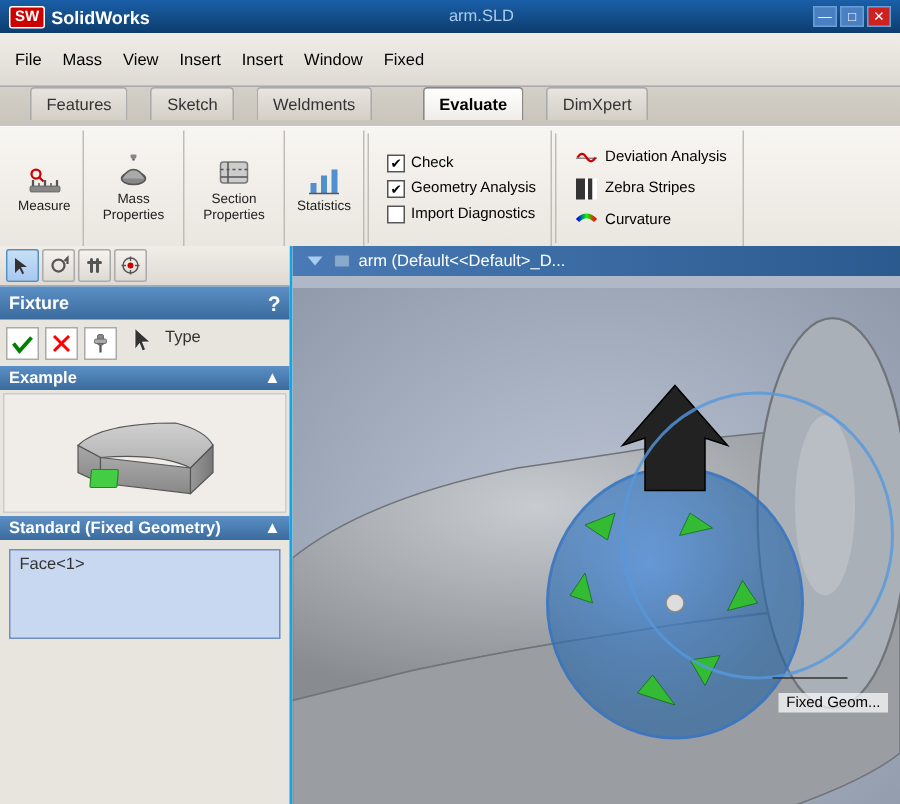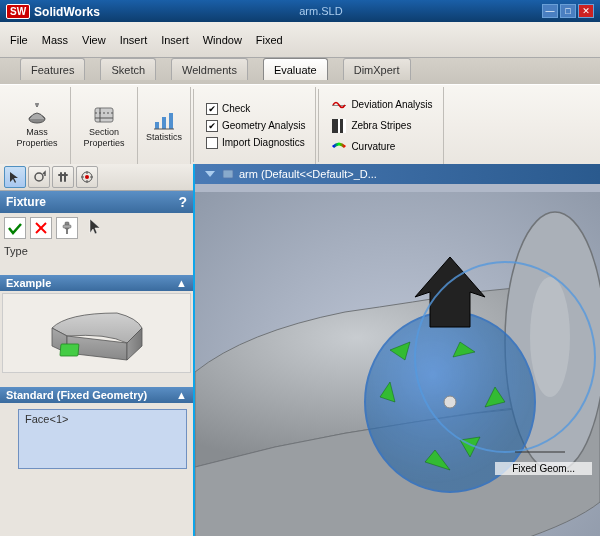--- a/index.html
+++ b/index.html
@@ -70,22 +70,23 @@
       background: linear-gradient(to bottom, #e8e4de, #d4d0c8);
       color: #333;
       border-radius: 3px 3px 0 0;
       height: 22px;
       display: flex; align-items: center;
     }
     .ribbon-tab.active {
       background: linear-gradient(to bottom, #fff, #f0ede8);
       border-color: #888;
       color: #000;
-      font-weight: normal;
+      font-weight: bold;
       z-index: 1;
+      margin-left: 19px;
     }
 
     
     .ribbon-content {
       background: linear-gradient(to bottom, #f8f6f2, #eae6e0);
       display: flex;
       align-items: stretch;
       padding: 2px 4px 0;
       gap: 0;
       min-height: 80px;
@@ -204,21 +205,21 @@
       display: flex;
       align-items: center;
       justify-content: space-between;
     }
     .panel-header-actions { display: flex; gap: 4px; }
 
     
     .panel-body {
       padding: 4px;
       display: flex;
-      flex-direction: column;
+      flex-direction: row;
       gap: 4px;
     }
     .action-btns {
       display: flex;
       gap: 4px;
       align-items: center;
     }
     .ok-btn {
       width: 22px; height: 22px;
       background: white;
@@ -255,21 +256,20 @@
     .section-header {
       background: linear-gradient(to bottom, #5b8fc5, #3a6b9e);
       color: white;
       padding: 2px 6px;
       font-size: 11px;
       font-weight: bold;
       display: flex;
       align-items: center;
       justify-content: space-between;
       cursor: pointer;
-      margin-top: 12px;
     }
     .example-content {
       padding: 4px;
       background: #f0ede8;
       border: 1px solid #ccc;
       margin: 2px;
       display: flex;
       align-items: center;
       justify-content: center;
     }
@@ -282,21 +282,20 @@
       padding: 4px;
       margin: 2px;
     }
     .face-list {
       background: #c8d8f0;
       border: 1px solid #7090c0;
       min-height: 60px;
       padding: 2px 4px;
       font-size: 11px;
       color: #333;
-      margin-left: 12px;
     }
     .face-item {
       padding: 1px 2px;
       background: #c8d8f0;
     }
 
     
     .viewport-area {
       flex: 1;
       background: #b0b8c8;
@@ -329,21 +328,21 @@
     }
 
     
     .fixed-geom-label {
       position: absolute;
       right: 8px;
       bottom: 95px;
       font-size: 10px;
       color: #000;
       background: rgba(255,255,255,0.7);
-      padding: 1px 17px;
+      padding: 1px 5px;
     }
 
     .ribbon-separator {
       width: 1px;
       background: #c0bdb8;
       margin: 2px 2px;
       align-self: stretch;
     }
   </style>
 </head>
@@ -375,20 +374,39 @@
 <div class="ribbon-tabs">
   <div class="ribbon-tab">Features</div>
   <div class="ribbon-tab">Sketch</div>
   <div class="ribbon-tab">Weldments</div>
   <div class="ribbon-tab active">Evaluate</div>
   <div class="ribbon-tab">DimXpert</div>
 </div>
 
 <div class="ribbon-content">
 
+  <div class="ribbon-group">
+    <div class="ribbon-group-buttons">
+      <div class="ribbon-btn">
+        <div class="icon">
+          <svg width="24" height="24" viewBox="0 0 24 24">
+            <rect x="2" y="16" width="20" height="4" rx="1" fill="#888" stroke="#555" stroke-width="0.5"></rect>
+            <line x1="4" y1="16" x2="4" y2="12" stroke="#555" stroke-width="1.5"></line>
+            <line x1="8" y1="16" x2="8" y2="14" stroke="#555" stroke-width="1"></line>
+            <line x1="12" y1="16" x2="12" y2="12" stroke="#555" stroke-width="1.5"></line>
+            <line x1="16" y1="16" x2="16" y2="14" stroke="#555" stroke-width="1"></line>
+            <line x1="20" y1="16" x2="20" y2="12" stroke="#555" stroke-width="1.5"></line>
+            <circle cx="6" cy="8" r="3" fill="none" stroke="#c00" stroke-width="1.5"></circle>
+            <line x1="8" y1="10" x2="11" y2="13" stroke="#c00" stroke-width="1.5"></line>
+          </svg>
+        </div>
+        <span class="btn-label">Measure</span>
+      </div>
+    </div>
+  </div>
 
   <div class="ribbon-group">
     <div class="ribbon-group-buttons">
       <div class="ribbon-btn">
         <div class="icon">
           <svg width="24" height="24" viewBox="0 0 24 24">
             <ellipse cx="12" cy="16" rx="8" ry="4" fill="#888" stroke="#555" stroke-width="1"></ellipse>
             <path d="M4 16 Q12 4 20 16" fill="#aaa" stroke="#555" stroke-width="1"></path>
             <line x1="12" y1="4" x2="12" y2="1" stroke="#555" stroke-width="1.5"></line>
             <circle cx="12" cy="1" r="2" fill="#888"></circle>

